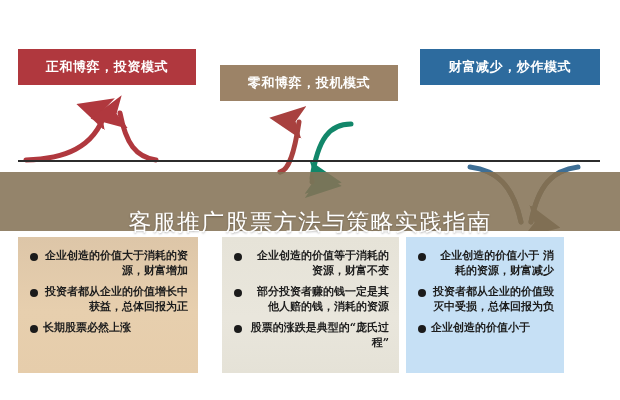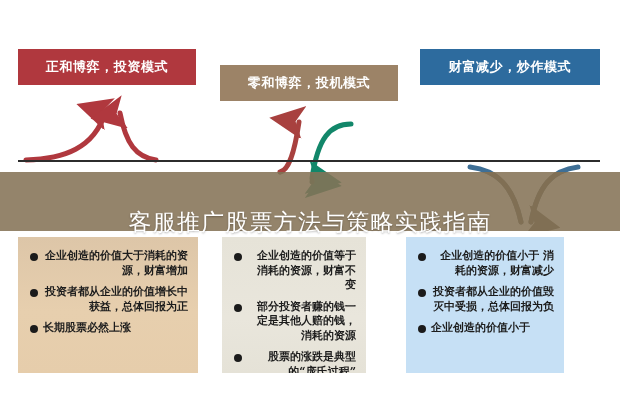--- a/index.html
+++ b/index.html
@@ -92,21 +92,21 @@
   .panel {
     position: absolute;
     top: 237px;
     height: 136px;
     padding: 12px 10px 0 12px;
     box-sizing: border-box;
     overflow: hidden;
     text-align: right;
   }
   .panel.p-left   { left: 18px;  width: 180px; background: linear-gradient(180deg,#ddc6a8 0%, #e7cfae 55%, #e6cdab 100%); }
-  .panel.p-mid    { left: 222px; width: 144px; background: linear-gradient(180deg,#e6e3d8 0%, #e9e6dc 60%, #e5e2d7 100%); }
+  .panel.p-mid    { left: 222px; width: 177px; background: linear-gradient(180deg,#e6e3d8 0%, #e9e6dc 60%, #e5e2d7 100%); }
   .panel.p-right  { left: 406px; width: 158px; background: #c6e0f5; }
 
   .bullet-row {
     display: flex;
     align-items: flex-start;
     margin-bottom: 7px;
   }
   .bullet-dot {
     flex: 0 0 auto;
     width: 8px;

